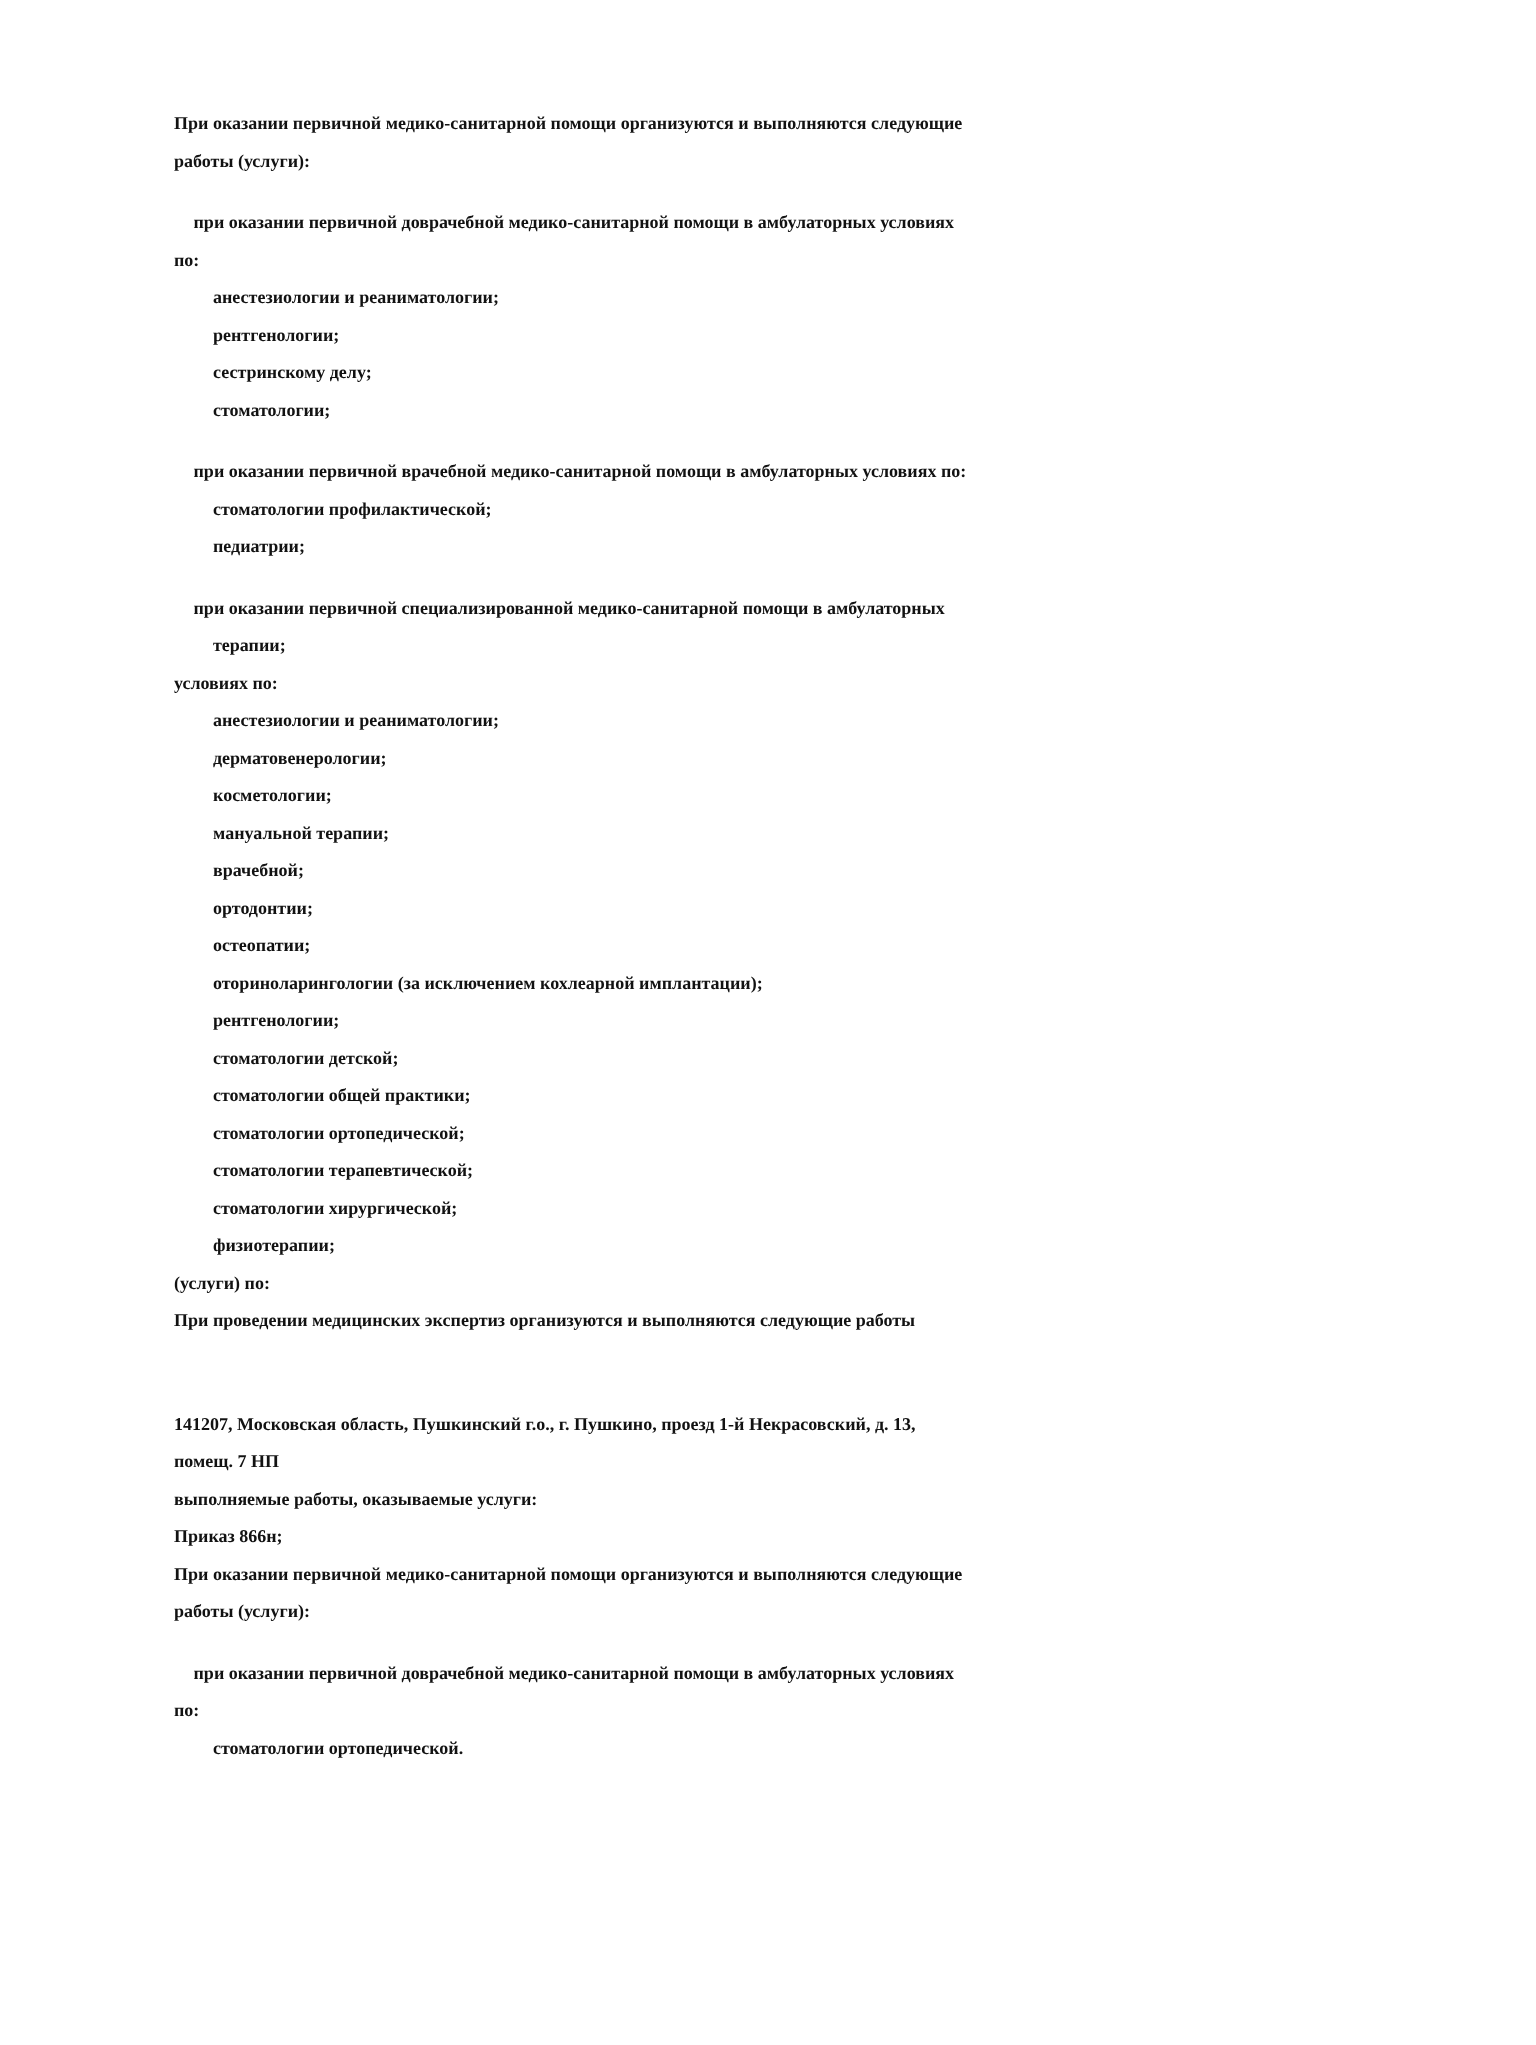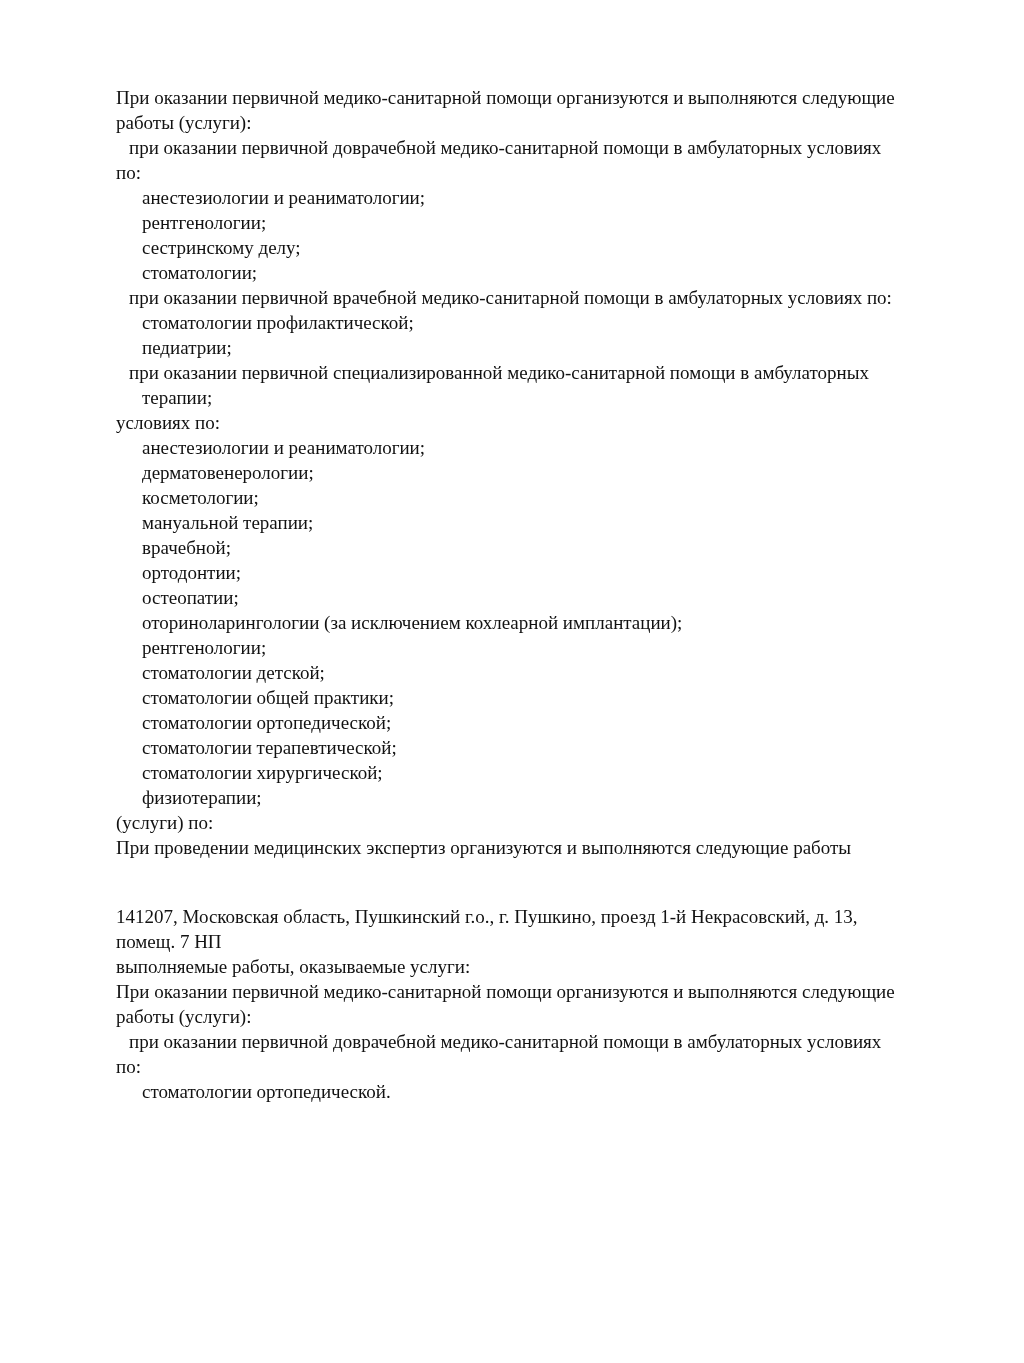--- a/index.html
+++ b/index.html
@@ -11,37 +11,38 @@
     height: 1363px;
     background: #ffffff;
     font-family: "Liberation Serif", serif;
     color: #121212;
     overflow: hidden;
     position: relative;
   }
   .doc {
     position: absolute;
     left: 116px;
-    top: 85px;
+    top: 70px;
     width: 866px;
-    font-size: 19px;
+    font-size: 12px;
+    font-weight: bold;
   }
   .section {
     display: block;
   }
   .section + .section {
     margin-top: 44px; 
   }
   .line {
     line-height: 25px;
     min-height: 25px;
     white-space: nowrap;
   }
   .indent-0 { padding-left: 0; }
-  .indent-1 { padding-left: 13px; }
+  .indent-1 { padding-left: 13px; margin-top: 16px; }
   .indent-2 { padding-left: 26px; }
 </style>
 </head>
 <body>
 
 <div class="doc">
   <div class="section">
       <div class="line indent-0">При оказании первичной медико-санитарной помощи организуются и выполняются следующие</div>
       <div class="line indent-0">работы (услуги):</div>
       <div class="line indent-1">при оказании первичной доврачебной медико-санитарной помощи в амбулаторных условиях</div>
@@ -71,19 +72,20 @@
       <div class="line indent-2">стоматологии терапевтической;</div>
       <div class="line indent-2">стоматологии хирургической;</div>
       <div class="line indent-2">физиотерапии;</div>
       <div class="line indent-0">(услуги) по:</div>
       <div class="line indent-0">При проведении медицинских экспертиз организуются и выполняются следующие работы</div>
     </div>
   <div class="section">
       <div class="line indent-0">141207, Московская область, Пушкинский г.о., г. Пушкино, проезд 1-й Некрасовский, д. 13,</div>
       <div class="line indent-0">помещ. 7 НП</div>
       <div class="line indent-0">выполняемые работы, оказываемые услуги:</div>
+      <div class="line indent-0">Приказ 866н;</div>
       <div class="line indent-0">При оказании первичной медико-санитарной помощи организуются и выполняются следующие</div>
       <div class="line indent-0">работы (услуги):</div>
       <div class="line indent-1">при оказании первичной доврачебной медико-санитарной помощи в амбулаторных условиях</div>
       <div class="line indent-0">по:</div>
       <div class="line indent-2">стоматологии ортопедической.</div>
     </div>
 </div>
 
 </body></html>

